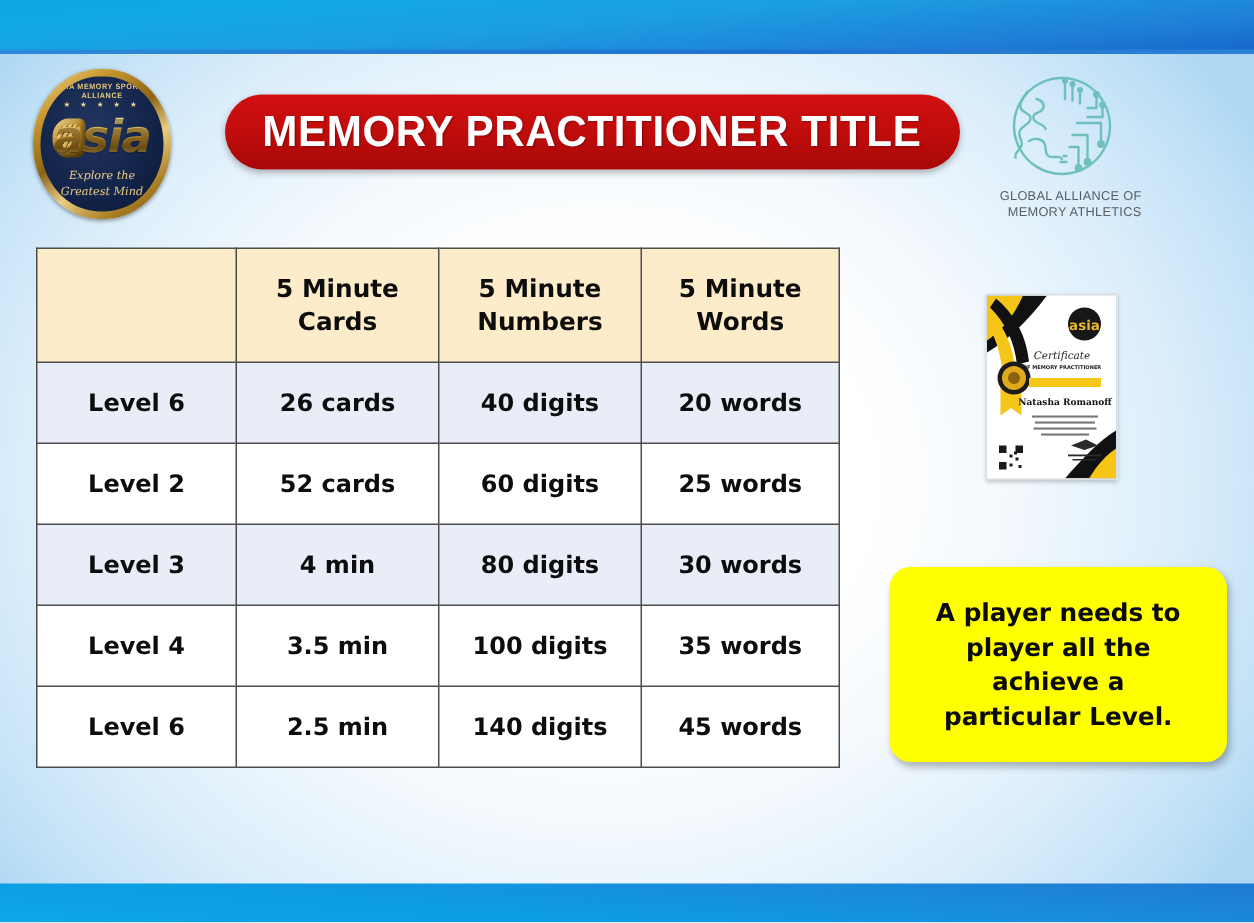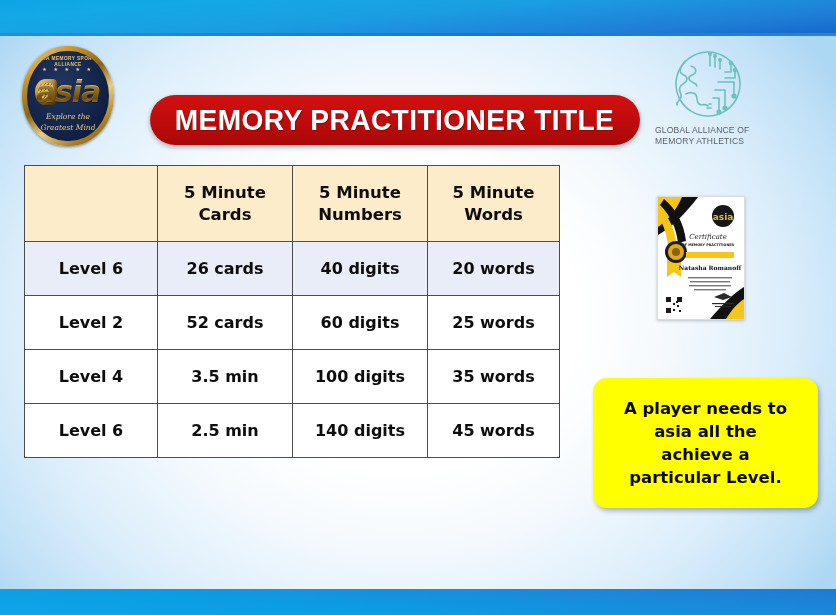--- a/index.html
+++ b/index.html
@@ -150,40 +150,39 @@
     left: 150px;
     top: 63px;
     width: 490px;
     height: 50px;
     border-radius: 26px;
     background: linear-gradient(180deg, #d21010 0%, #c10c0c 48%, #a80808 100%);
     box-shadow: 0 2px 5px rgba(0,0,0,.30);
     display: flex;
     align-items: center;
     justify-content: center;
-    margin-top: 32px;
   }
   .title-pill-text {
     color: #ffffff;
     font-family: "Liberation Sans Narrow", "Liberation Sans", sans-serif;
     font-weight: bold;
     font-size: 29px;
     letter-spacing: .4px;
     transform: scaleX(.97);
     white-space: nowrap;
     text-shadow: 1px 1px 1px rgba(0,0,0,.25);
   }
 
   
   .gama {
     position: absolute;
     left: 655px;
     top: 44px;
     width: 106px;
-    text-align: left;
+    text-align: right;
   }
   .gama-mark { width: 106px; height: 80px; display: block; }
   .gama-text {
     margin-top: 1px;
     font-family: "Liberation Sans", sans-serif;
     font-size: 8.5px;
     line-height: 11px;
     color: #585d62;
     letter-spacing: .2px;
   }
@@ -370,21 +369,21 @@
         <rect x="15" y="112" width="2" height="2"></rect>
         <rect x="21" y="113" width="2" height="2"></rect>
         <rect x="18" y="104" width="2" height="2"></rect>
       </g>
     </svg>
   </div>
 
   <div class="note">
     <div class="note-text">
       <div>A player needs to</div>
-      <div>asia all the</div>
+      <div>player all the</div>
       <div>achieve a</div>
       <div>particular Level.</div>
     </div>
   </div>
 
   <table class="grid">
     <colgroup>
       <col class="c1">
         <col class="c2">
         <col class="c3">
@@ -413,20 +412,26 @@
         <td>26 cards</td>
         <td>40 digits</td>
         <td>20 words</td>
       </tr>
       <tr class="row-plain">
         <td class="lvl">Level 2</td>
         <td>52 cards</td>
         <td>60 digits</td>
         <td>25 words</td>
       </tr>
+      <tr class="row-alt">
+        <td class="lvl">Level 3</td>
+        <td>4 min</td>
+        <td>80 digits</td>
+        <td>30 words</td>
+      </tr>
       <tr class="row-plain">
         <td class="lvl">Level 4</td>
         <td>3.5 min</td>
         <td>100 digits</td>
         <td>35 words</td>
       </tr>
       <tr class="row-plain">
         <td class="lvl">Level 6</td>
         <td>2.5 min</td>
         <td>140 digits</td>

